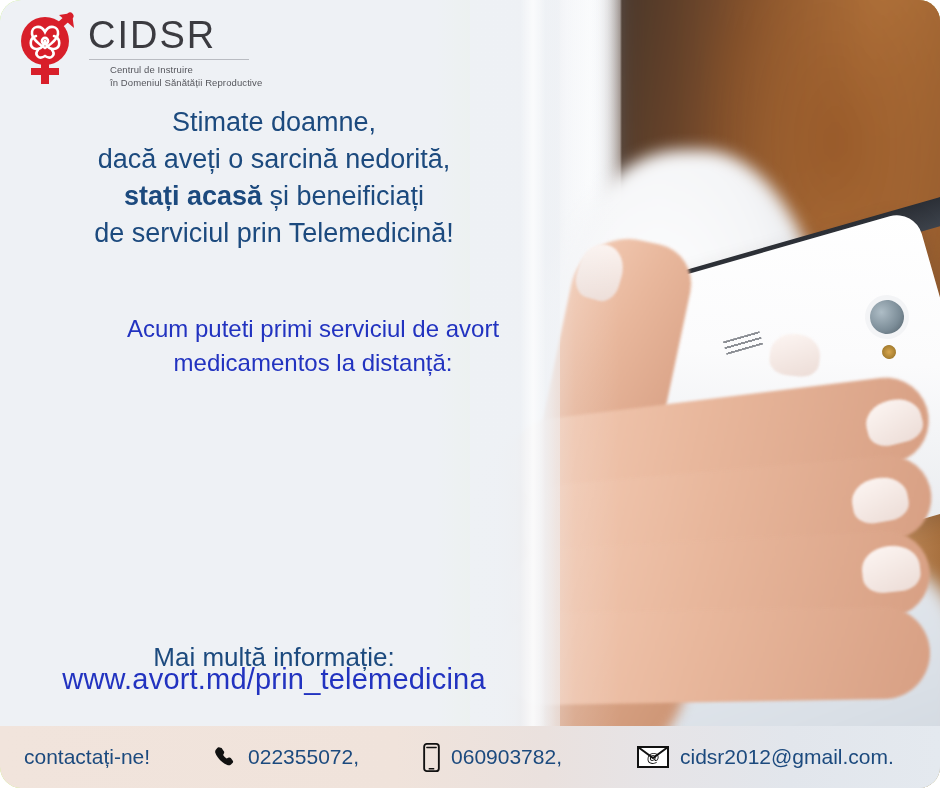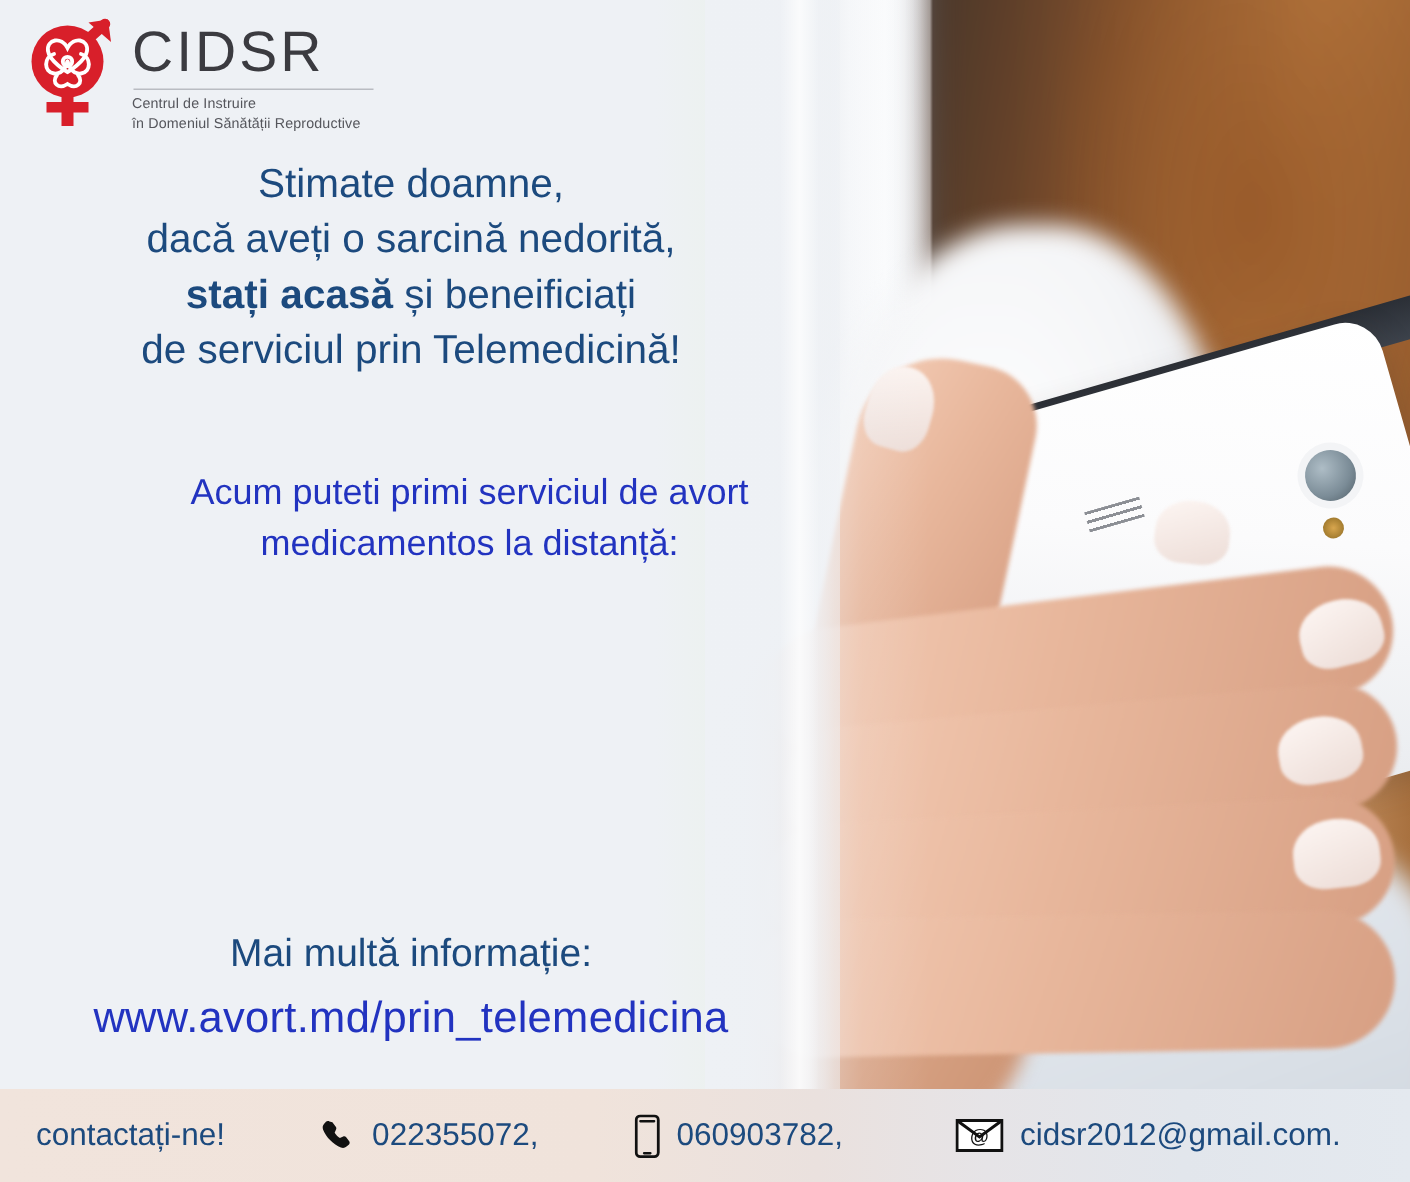--- a/index.html
+++ b/index.html
@@ -10,20 +10,21 @@
   body {
     font-family: "Liberation Sans", sans-serif;
   }
 
   #poster {
     position: relative;
     width: 940px;
     height: 788px;
     overflow: hidden;
     background: #bef264;
+    border-radius: 21px;
   }
 
   
   .photo {
     position: absolute;
     top: 0; right: 0;
     width: 470px;
     height: 788px;
     overflow: hidden;
     background: #ded6d0;
@@ -197,20 +198,21 @@
   .logo-rule {
     width: 160px; height: 1px;
     background: #b9bcc2;
     margin: 5px 0 4px 1px;
   }
   .logo-sub {
     font-size: 9.5px;
     color: #55565c;
     line-height: 1.32;
     letter-spacing: .1px;
+    margin-left: 22px;
   }
 
   
   .headline {
     position: absolute;
     left: 0; top: 104px;
     width: 548px;
     text-align: center;
     color: #1c4a7e;
     font-size: 27px;
@@ -253,21 +255,21 @@
     position: absolute;
     left: -18px; top: 11px;
     width: 7px; height: 7px;
     background: #141414;
     border-radius: 50%;
   }
 
   
   .moreinfo {
     position: absolute;
-    left: 0; top: 620px;
+    left: 0; top: 642px;
     width: 548px;
     text-align: center;
     color: #1c4a7e;
     font-size: 26px;
   }
   .url {
     position: absolute;
     left: 0; top: 663px;
     width: 548px;
     text-align: center;

